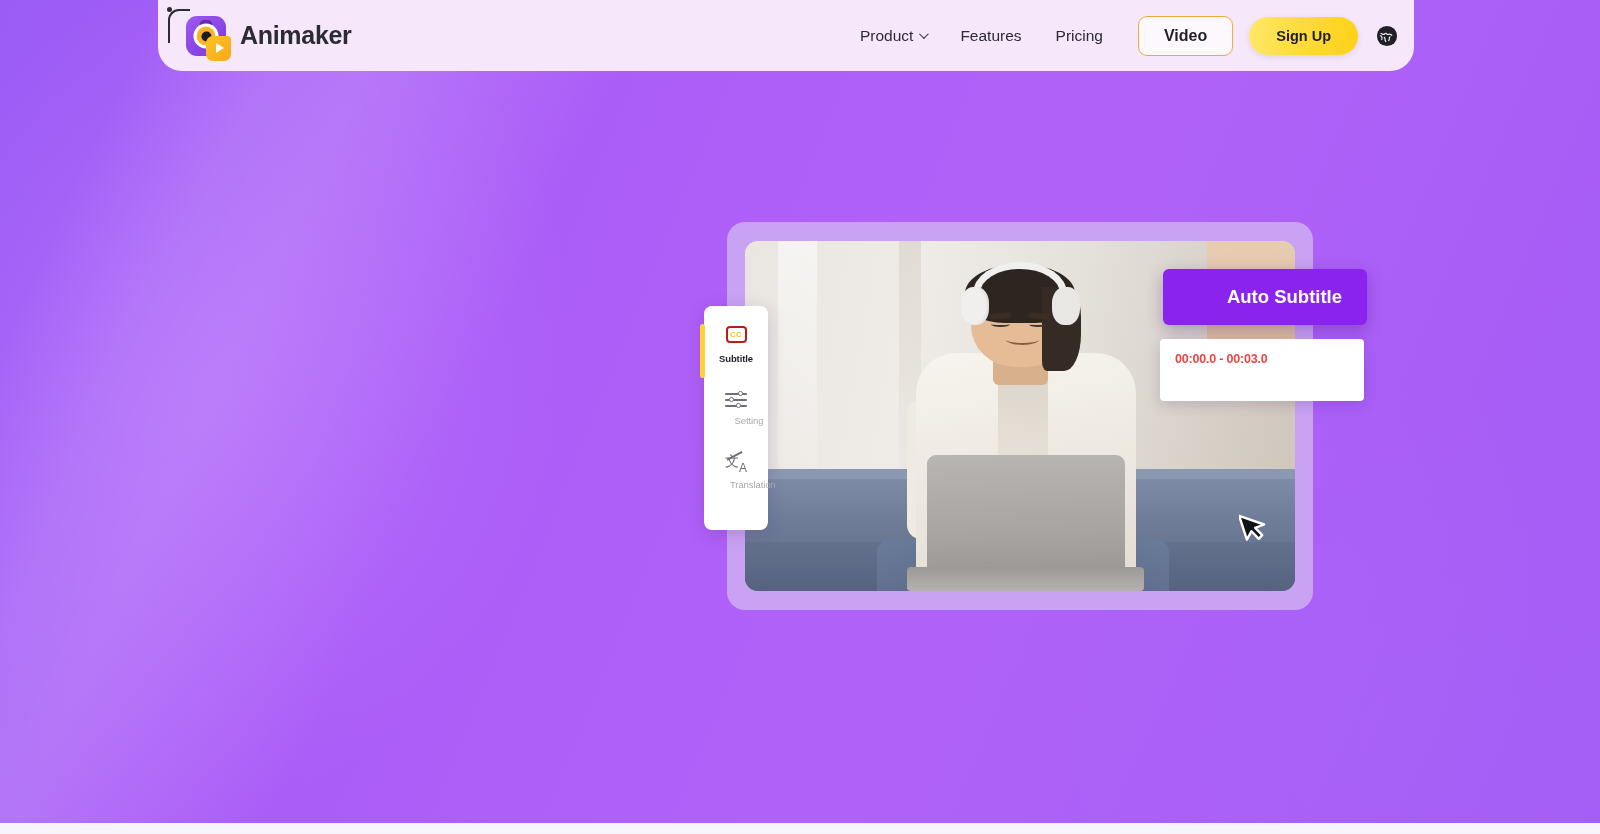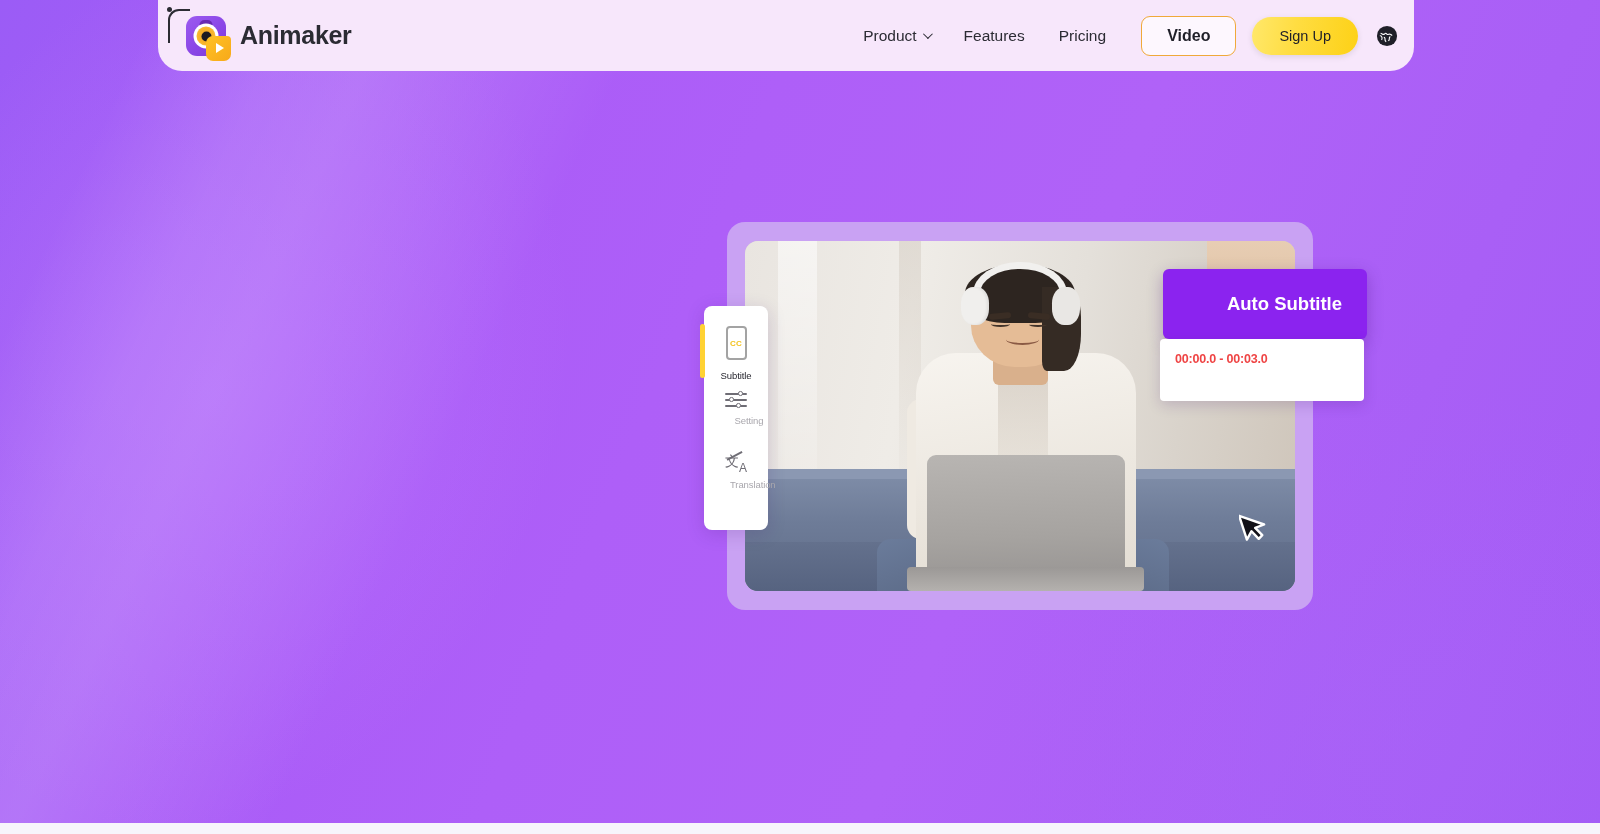--- a/index.html
+++ b/index.html
@@ -114,21 +114,21 @@
   .btn-login {
     margin-left:18px;
     font-size:16px; font-weight:600; color:#1f1f28;
     background:#fdf7fe;
     border:1.6px solid #f0a93a;
     border-radius:9px;
     padding:10px 25px; cursor:pointer; white-space:nowrap;
   }
   .btn-signup {
     margin-left:16px;
-    font-size:14.5px; font-weight:400; color:#1f1f28;
+    font-size:14.5px; font-weight:700; color:#1f1f28;
     background:linear-gradient(100deg,#ffe86b 0%,#ffdd42 40%,#fdd116 100%);
     border:none; border-radius:22px;
     padding:11px 27px; cursor:pointer; white-space:nowrap;
     box-shadow:0 2px 6px rgba(0,0,0,0.10);
   }
   .globe { margin-left:18px; width:22px; height:22px; cursor:pointer; }
 
   
   .hero-left { position:absolute; left:194px; top:263px; width:640px; z-index:20; }
   .hl {
@@ -232,25 +232,25 @@
     position:absolute; left:-4px; top:18px; width:4.5px; height:54px;
     background:#ffd233; border-radius:3px;
   }
   .side-item {
     position:absolute; left:0; width:100%; text-align:center; cursor:pointer;
   }
   .si-1 { top:20px; }
   .si-2 { top:85px; }
   .si-3 { top:148px; }
   .si-label { font-size:9.5px; margin-top:6px; letter-spacing:-0.1px; }
-  .si-label.active { color:#1f1f28; font-weight:400;margin-top:10px; }
+  .si-label.active { color:#1f1f28; font-weight:700;margin-top:10px; }
   .si-label.dim { color:#a9a7ad; font-weight:400;padding-left:26px; }
   .icon-cc {
-    width:21px; height:34px; margin:0 auto;
-    border:2px solid #a3a3a3; border-radius:4px;
+    width:21px; height:17px; margin:0 auto;
+    border:2px solid #b91c1c; border-radius:4px;
     font-size:8px; font-weight:700; color:#f3c21c;
     display:flex; align-items:center; justify-content:center; letter-spacing:0.3px;
   }
   .icon-sliders { width:22px; height:18px; margin:0 auto; position:relative; }
   .icon-sliders i { position:absolute; left:0; width:100%; height:1.8px; background:#6f6d75; border-radius:2px; }
   .icon-sliders i:nth-child(1){ top:2px; }
   .icon-sliders i:nth-child(2){ top:8px; }
   .icon-sliders i:nth-child(3){ top:14px; }
   .icon-sliders b { position:absolute; width:4.6px; height:4.6px; border-radius:50%;
     background:#fff; border:1.7px solid #6f6d75; box-sizing:border-box; }
@@ -259,21 +259,21 @@
   .icon-sliders b:nth-of-type(3){ top:12px; left:11px; }
   .icon-tr { width:24px; height:19px; margin:0 auto; position:relative;
     font-size:14px; color:#6f6d75; font-weight:500; }
   .icon-tr .cjk { position:absolute; left:1px; top:-1px; font-size:14px; }
   .icon-tr .lat { position:absolute; right:1px; bottom:-2px; font-size:12px; }
   .icon-tr .slash { position:absolute; left:2px; top:1px; width:17px; height:1.7px;
     background:#6f6d75; transform:rotate(-28deg); }
 
   
   .auto-btn {
-    position:absolute; left:436px; top:47px; width:204px; height:70px;
+    position:absolute; left:436px; top:47px; width:204px; height:56px;
     background:#8b23ef; border-radius:6px;
     display:flex; align-items:center; justify-content:center;
     color:#ffffff; font-size:18.5px; font-weight:700;
     box-shadow:0 5px 16px rgba(60,10,120,0.30);
     z-index:30; cursor:pointer;padding-left:39px;
   }
   
   .sub-card {
     position:absolute; left:433px; top:117px; width:204px; height:62px;
     background:#ffffff; border-radius:4px;

